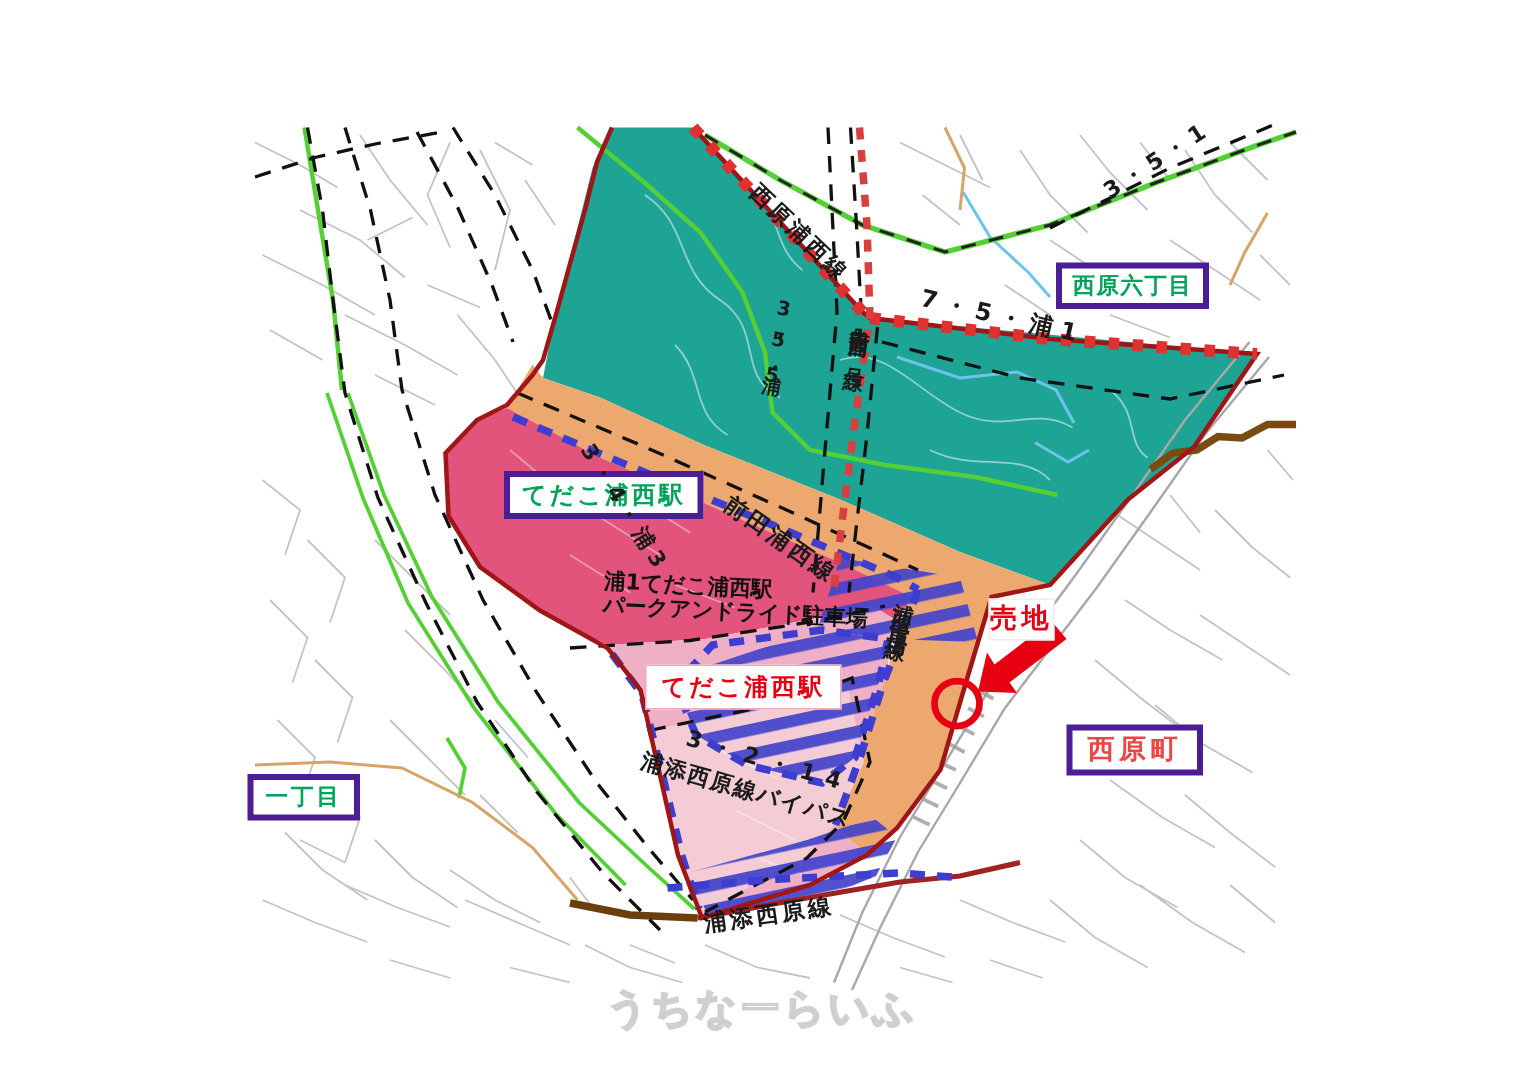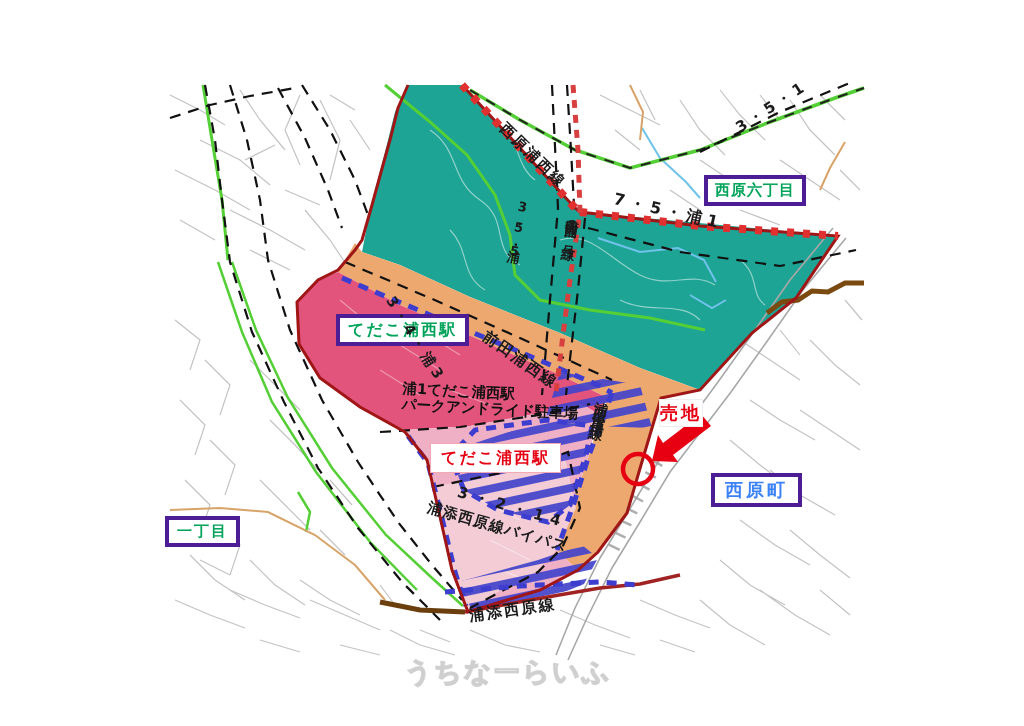--- a/index.html
+++ b/index.html
@@ -103,21 +103,21 @@
 
   <g>
     <circle cx="638" cy="469" r="15" fill="none" stroke="#e60012" stroke-width="4.5"></circle>
     <polygon fill="#e60012" points="701,414 711,426 673,455 678,462 652,461 658,435 663,443"></polygon>
   </g>
 </svg>
 
 <div class="boxlbl green" style="left:704px;top:175px;font-size:15px;letter-spacing:1px;padding:3px 7px;">西原六丁目</div>
 <div class="boxlbl green" style="left:336px;top:314px;font-size:16px;letter-spacing:2px;padding:3px 8px;">てだこ浦西駅</div>
 <div class="boxlbl green" style="left:149px;top:516px;font-size:15px;letter-spacing:2px;padding:3px 8px;margin-left:16px;">一丁目</div>
-<div class="boxlbl" style="left:711px;top:473px;font-size:18px;letter-spacing:3px;padding:3px 10px;color:#3b82f6;">西原町</div>
+<div class="boxlbl" style="left:711px;top:483px;font-size:18px;letter-spacing:3px;padding:3px 10px;color:#ef4444;">西原町</div>
 <div class="boxlbl red" style="left:659px;top:399px;font-size:18px;letter-spacing:3px;padding:3px 0;border:1px solid #eee;">売地</div>
 <div class="boxlbl red" style="left:430px;top:443px;font-size:16px;letter-spacing:2px;padding:5px 10px;border:1.5px solid #f2a9b4;">てだこ浦西駅</div>
 
 <div class="lbl" style="left:403px;top:381px;font-size:14.5px;transform:rotate(3deg);color:#111;">
   <div>浦1てだこ浦西駅</div>
   <div>パークアンドライド駐車場</div>
 </div>
 
 <div class="lbl" style="left:508px;top:120px;font-size:15px;letter-spacing:2px;transform:rotate(44deg);">西原浦西線</div>
 <div class="lbl" style="left:616px;top:190px;font-size:16px;letter-spacing:5px;transform:rotate(13deg);">7・5・浦1</div>

